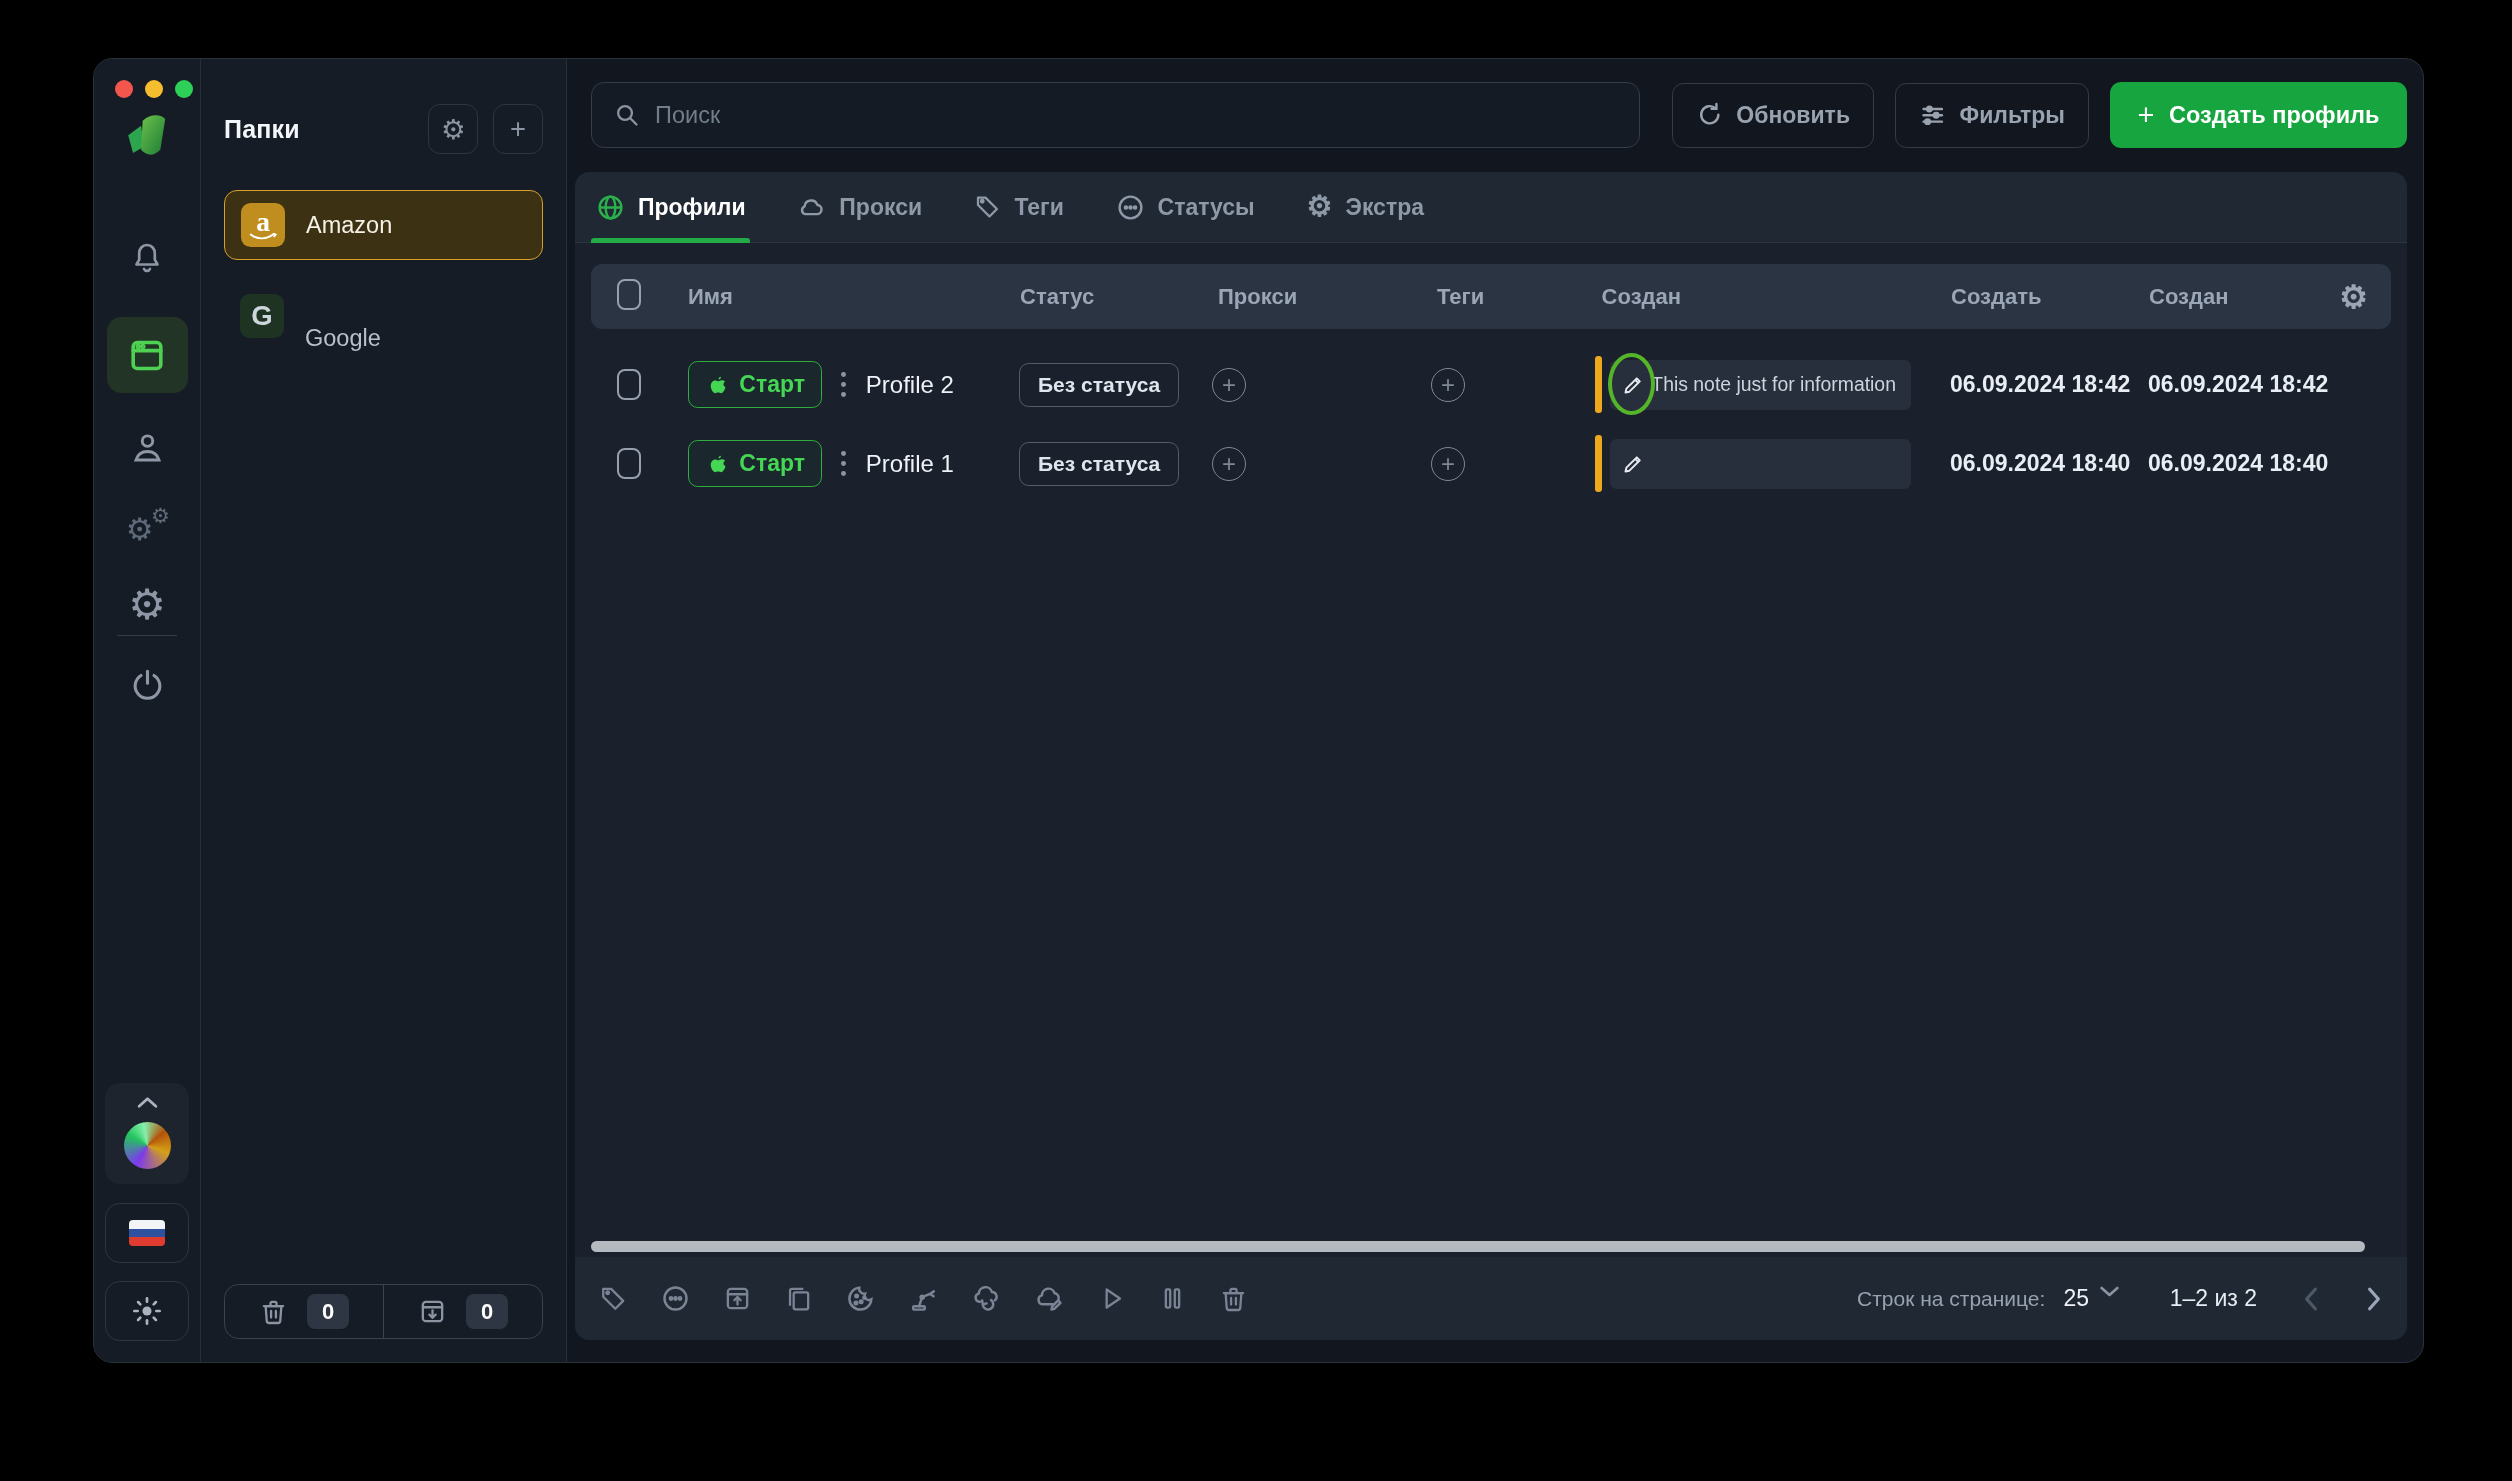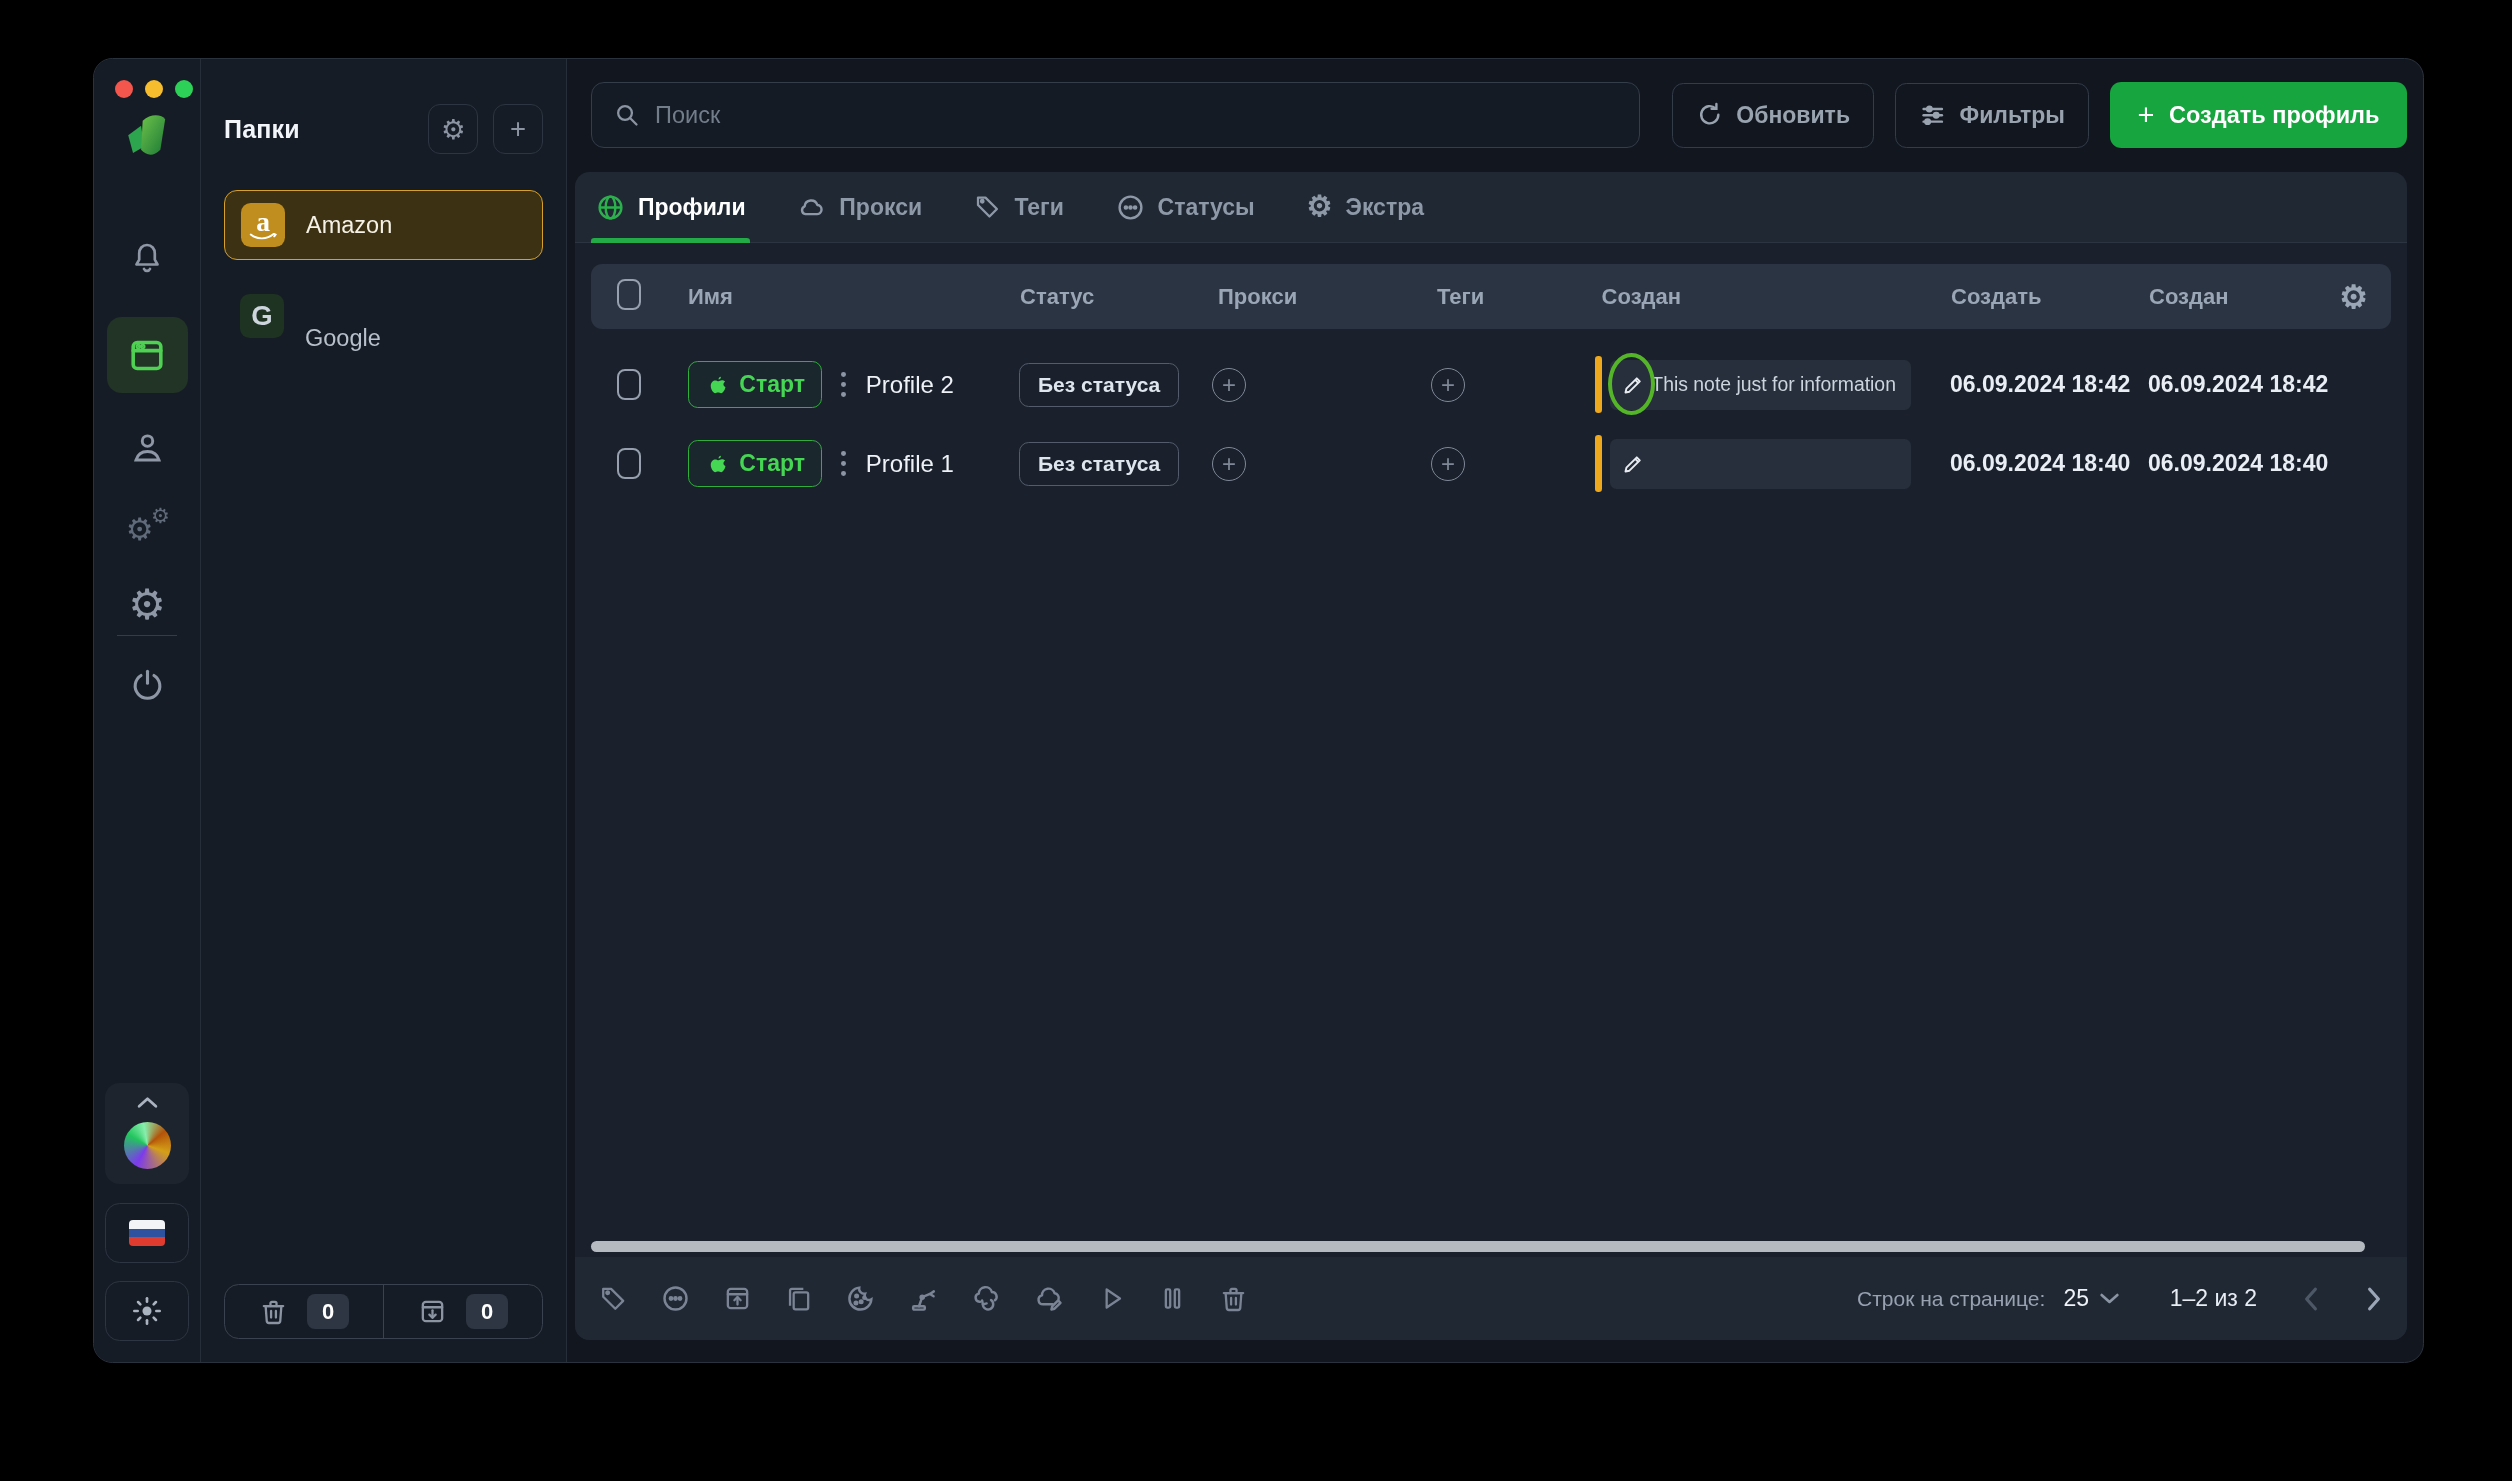--- a/index.html
+++ b/index.html
@@ -118,21 +118,21 @@
   .date-cell { padding-left:23px; font-size:23px; font-weight:600; color:#e9eef5; white-space:nowrap; }
 
   .hscroll { position:absolute; left:16px; right:42px; bottom:4.9px; height:11.3px; background:#b5bac1; border-radius:6.5px; cursor:pointer; }
 
   .pfooter { height:83px; background:#202834; display:flex; align-items:center; padding:0 24px; flex-shrink:0; }
   .ftools { display:flex; align-items:center; gap:32px; color:#7a8494; }
   .ftool { background:none; border:none; color:#7a8494; cursor:pointer; display:flex; }
   .pfooter .grow { flex:1; }
   .pagination { display:flex; align-items:center; }
   .pp-label { font-size:21px; color:#97a1b0; }
-  .pp-select { display:flex; align-items:center; gap:9.7px; margin-left:18px; cursor:pointer; background:none; border:none; font-family:inherit; }
+  .pp-select { display:flex; gap:9.7px; margin-left:18px; cursor:pointer; background:none; border:none; font-family:inherit; }
   .pp-value { font-size:23px; color:#eef2f7; }
   .pp-range { font-size:23px; color:#e8edf3; margin-left:50px; }
   .page-btn { background:none; border:none; cursor:pointer; display:flex; margin-left:45px; }
   .page-btn.prev { color:#4d5866; }
   .page-btn.next { color:#9aa6b6; }
 </style>
 </head>
 <body>
 
 <div class="stage">

